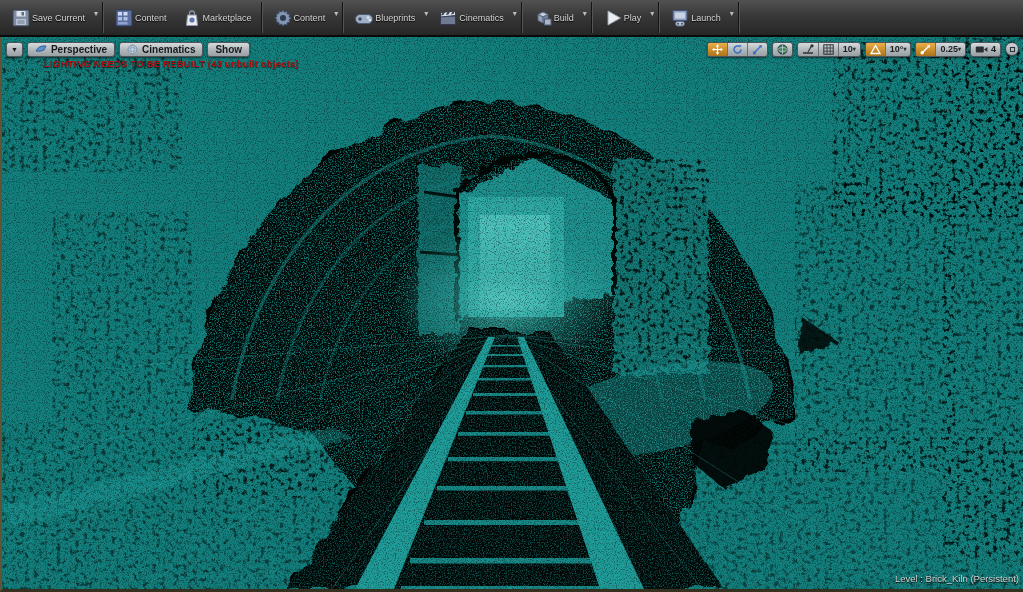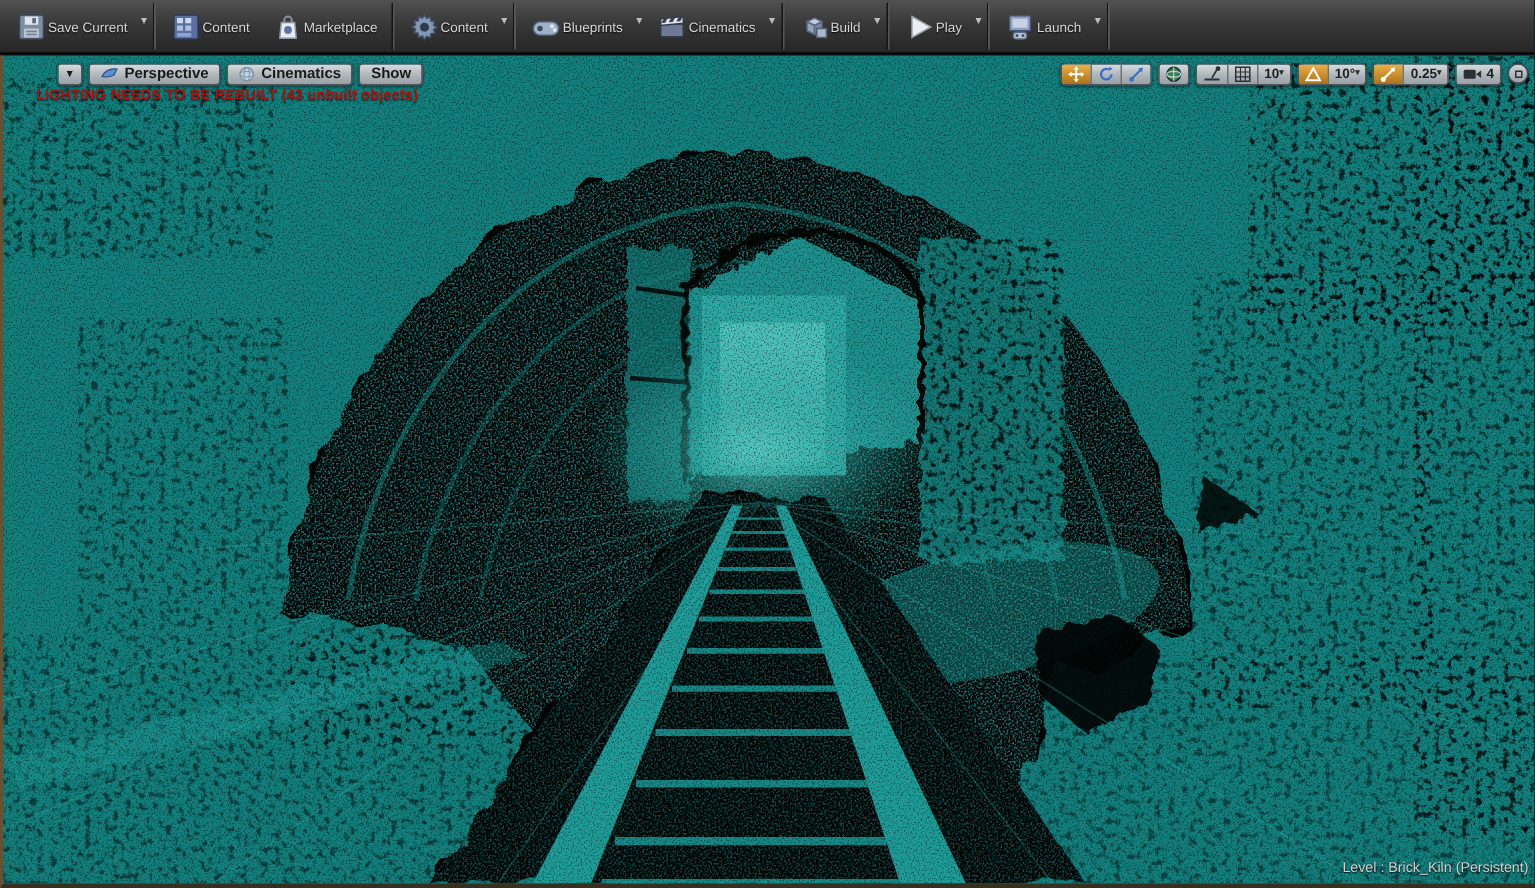--- a/index.html
+++ b/index.html
@@ -34,21 +34,21 @@
     position:absolute; top:37px; left:0; width:1023px; height:555px;
     background:#13807e; overflow:hidden;
     border-left:2px solid rgba(112,76,42,0.85);
     border-bottom:3px solid rgba(58,40,22,0.9);
   }
   #scene-svg { position:absolute; top:0; left:0; }
 
   
   #vp-toolbar {
     position:absolute; top:4px; left:4px; right:4px; height:16px;
-    display:flex; justify-content:space-between; z-index:5;margin-left:32px;
+    display:flex; justify-content:space-between; z-index:5;
   }
   .vp-left, .vp-right { display:flex; gap:4px; align-items:center; }
   .vbtn, .vseg-group {
     height:15px; display:flex; align-items:center;
     background:linear-gradient(#d7dbdd,#aeb6ba 55%,#99a1a6);
     border:1px solid #4e555a; border-radius:3px;
     box-shadow:0 1px 2px rgba(0,0,0,0.55);
     color:#17191b; font-size:10px; font-weight:bold;
   }
   .vbtn { padding:0 7px; gap:4px; }
@@ -64,21 +64,21 @@
   .vseg .mini-dd { font-size:6px; color:#2a2d30; line-height:4px; }
   .round-btn {
     width:14px; height:14px; border-radius:50%;
     background:linear-gradient(#cfd4d7,#9aa2a7);
     border:1px solid #43494d; box-shadow:0 1px 2px rgba(0,0,0,0.5);
     display:flex; align-items:center; justify-content:center;
   }
   .round-btn .sq { width:5px; height:5px; border:1px solid #2c3033; }
 
   #warning-text {
-    position:absolute; top:21px; left:22px; z-index:4;
+    position:absolute; top:21px; left:42px; z-index:4;
     color:#b01010; font-size:9.5px; font-weight:bold; letter-spacing:0.2px;
     text-shadow:0 1px 1px rgba(0,0,0,0.6);
   }
   #level-label {
     position:absolute; right:4px; bottom:5px; z-index:4;
     color:#d2d2d2; font-size:9.5px; text-shadow:0 1px 1px #000;
   }
 </style>
 </head>
 <body>

